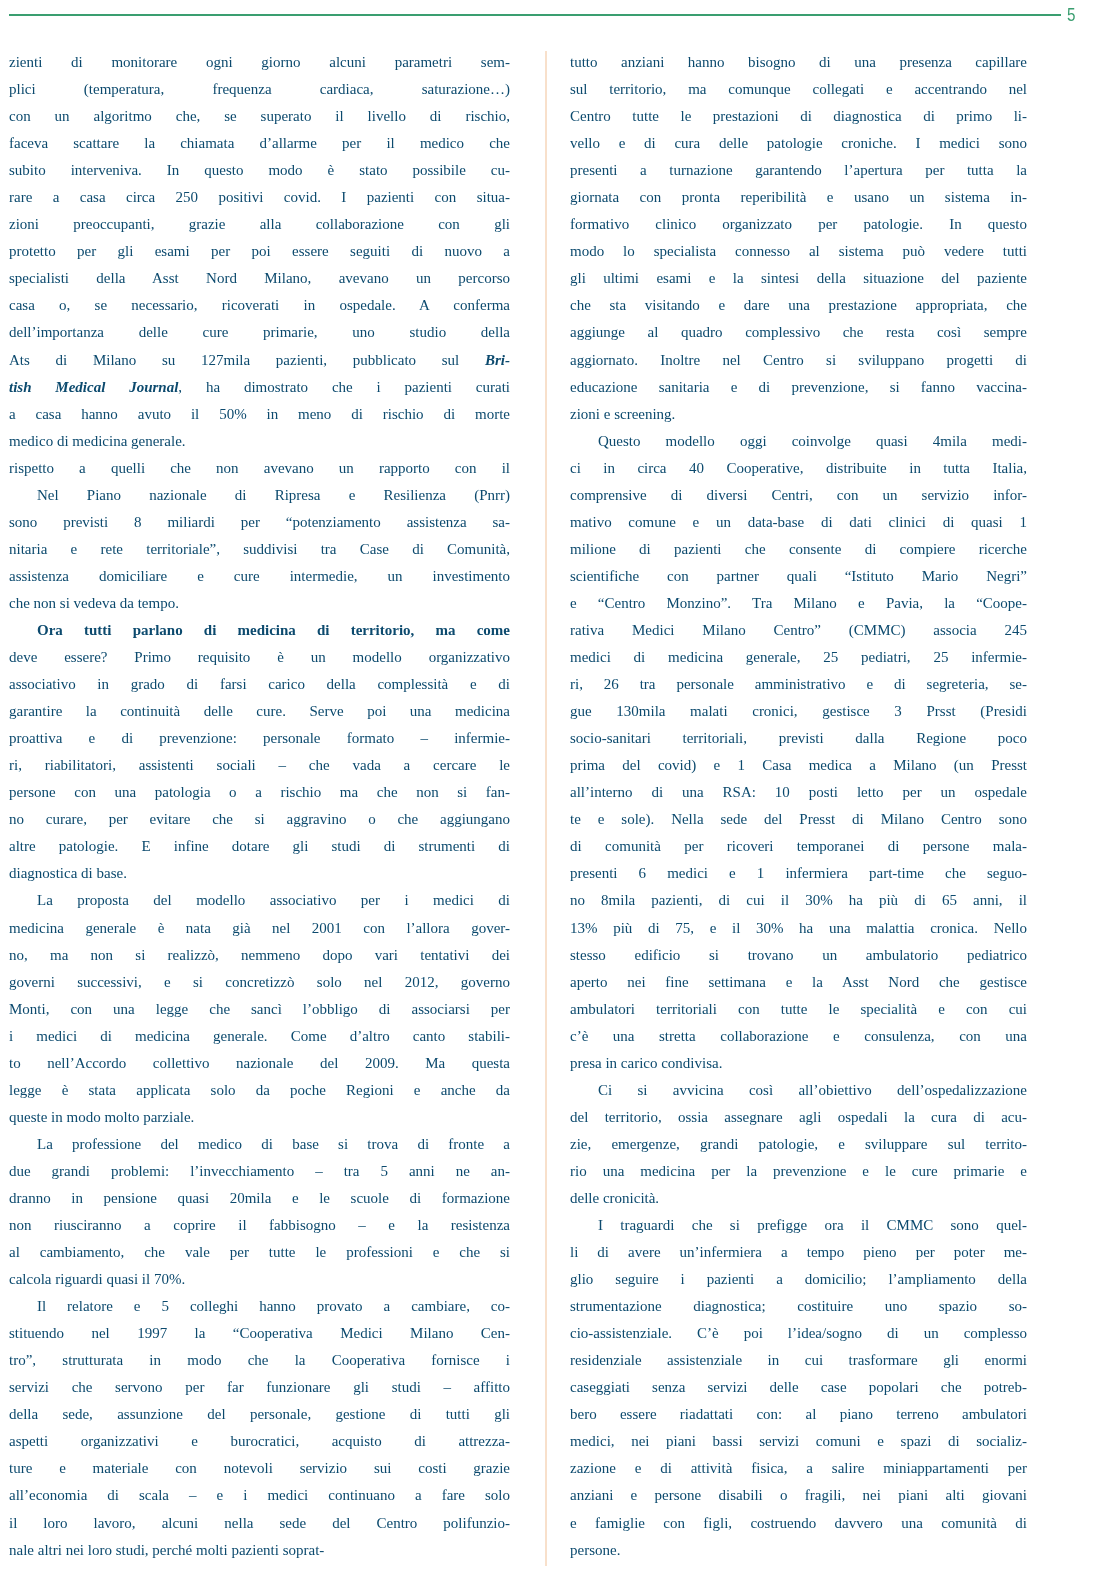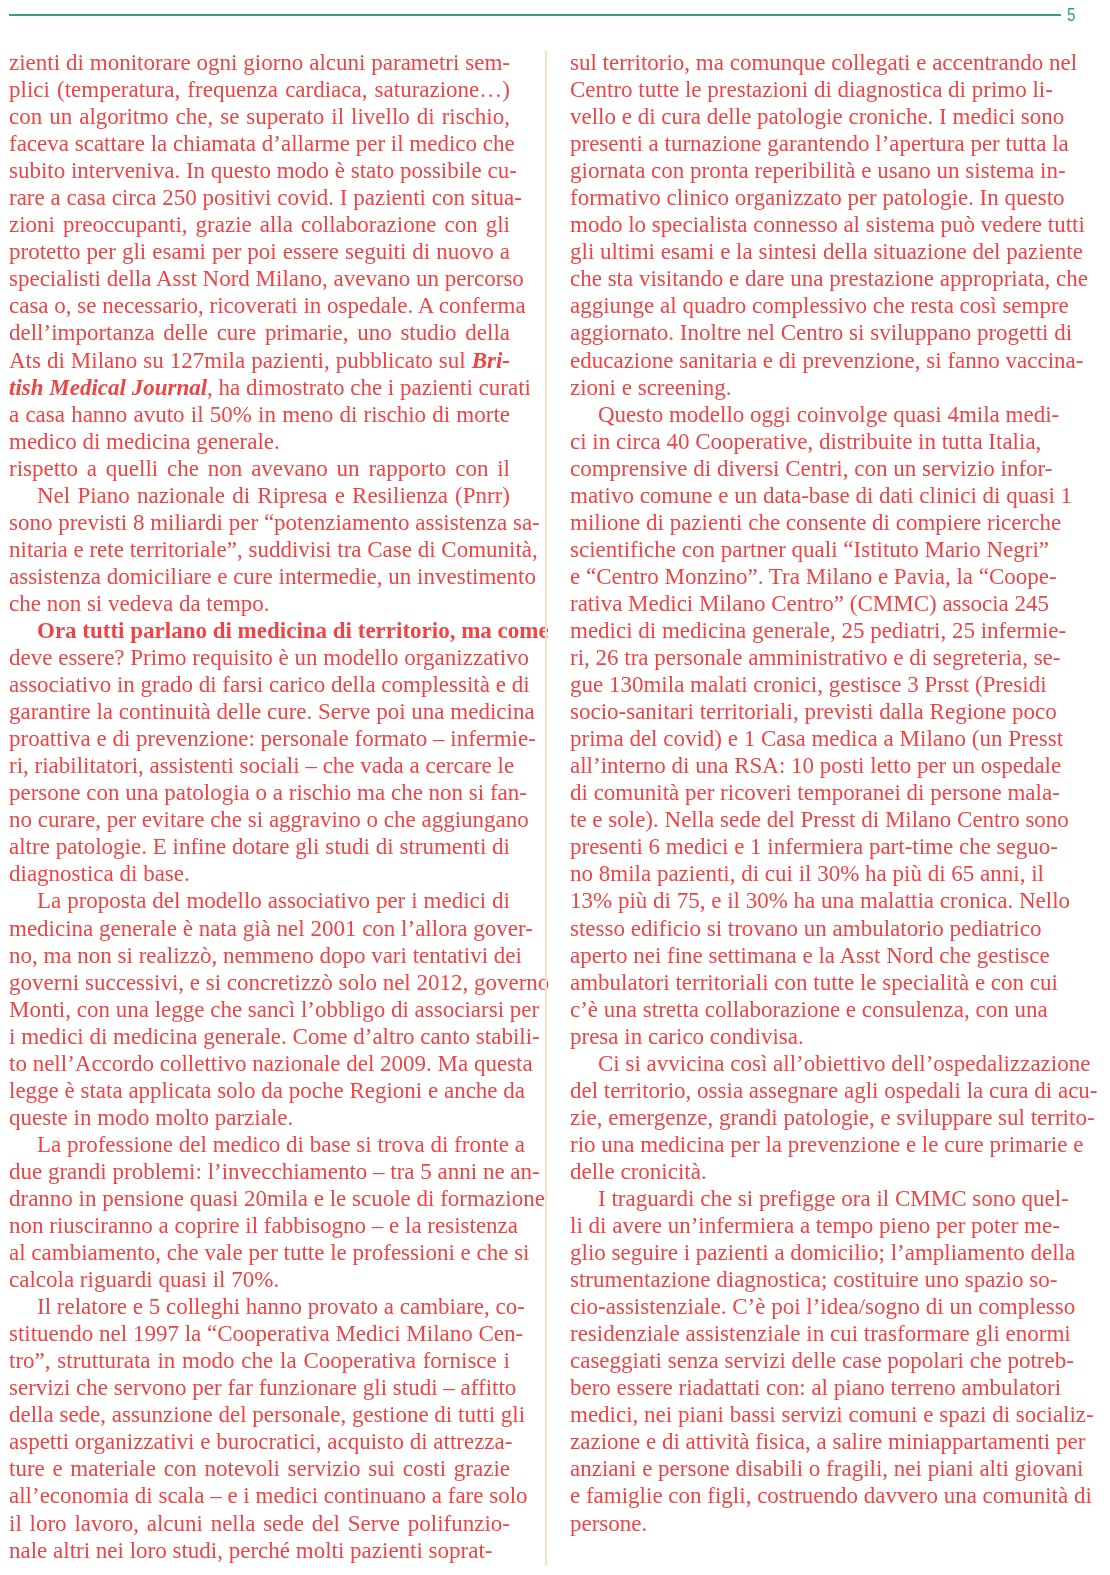--- a/index.html
+++ b/index.html
@@ -1,19 +1,19 @@
 <!DOCTYPE html>
 <html><head>
 <meta charset="utf-8">
 <style>
   html, body { margin:0; padding:0; background:#ffffff; }
   body { width:1110px; height:1575px; position:relative; overflow:hidden; }
   .rule { position:absolute; left:9px; top:14px; width:1052px; height:2px; background:#3a9e70; }
   .page-num { position:absolute; left:1067px; top:3px; font-family:"Liberation Sans", sans-serif; font-size:19px; color:#3a9e70; line-height:24px; transform:scaleX(0.8); transform-origin:left; }
-  .col { position:absolute; top:49px; font-family:"Liberation Serif", serif; font-size:23px; line-height:27.05px; color:#ef4444; text-align:justify; hyphens:manual; }
+  .col { position:absolute; top:49px; font-family:"Liberation Serif", serif; font-size:15px; line-height:27.05px; color:#0c4a6e; text-align:justify; hyphens:manual; }
   .col-left { left:9px; width:501px; }
   .col-right { left:570px; width:457px; }
   .divider { position:absolute; left:545px; top:51px; width:2px; height:1515px; background:#f8e0cb; }
   .col p { margin:0; }
   .line { display:block; text-align:justify; text-align-last:justify; white-space:nowrap; height:27.05px; overflow:visible; }
   .line.last { text-align-last:left; }
   em { font-style:italic;font-weight:bold; }
 </style>
 </head>
 <body>
@@ -80,27 +80,28 @@
     </p>
     <p>
       <span class="line" style="padding-left: 28px;">Il relatore e 5 colleghi hanno provato a cambiare, co-</span>
       <span class="line">stituendo nel 1997 la “Cooperativa Medici Milano Cen-</span>
       <span class="line">tro”, strutturata in modo che la Cooperativa fornisce i</span>
       <span class="line">servizi che servono per far funzionare gli studi – affitto</span>
       <span class="line">della sede, assunzione del personale, gestione di tutti gli</span>
       <span class="line">aspetti organizzativi e burocratici, acquisto di attrezza-</span>
       <span class="line">ture e materiale con notevoli servizio sui costi grazie</span>
       <span class="line">all’economia di scala – e i medici continuano a fare solo</span>
-      <span class="line">il loro lavoro, alcuni nella sede del Serve polifunzio-</span>
+      <span class="line">il loro lavoro, alcuni nella sede del Centro polifunzio-</span>
       <span class="line last">nale altri nei loro studi, perché molti pazienti soprat-</span>
     </p>
   </div>
 <div class="divider"></div>
 <div class="col col-right" id="col-right">
     <p>
+      <span class="line">tutto anziani hanno bisogno di una presenza capillare</span>
       <span class="line">sul territorio, ma comunque collegati e accentrando nel</span>
       <span class="line">Centro tutte le prestazioni di diagnostica di primo li-</span>
       <span class="line">vello e di cura delle patologie croniche. I medici sono</span>
       <span class="line">presenti a turnazione garantendo l’apertura per tutta la</span>
       <span class="line">giornata con pronta reperibilità e usano un sistema in-</span>
       <span class="line">formativo clinico organizzato per patologie. In questo</span>
       <span class="line">modo lo specialista connesso al sistema può vedere tutti</span>
       <span class="line">gli ultimi esami e la sintesi della situazione del paziente</span>
       <span class="line">che sta visitando e dare una prestazione appropriata, che</span>
       <span class="line">aggiunge al quadro complessivo che resta così sempre</span>
@@ -116,22 +117,22 @@
       <span class="line">milione di pazienti che consente di compiere ricerche</span>
       <span class="line">scientifiche con partner quali “Istituto Mario Negri”</span>
       <span class="line">e “Centro Monzino”. Tra Milano e Pavia, la “Coope-</span>
       <span class="line">rativa Medici Milano Centro” (CMMC) associa 245</span>
       <span class="line">medici di medicina generale, 25 pediatri, 25 infermie-</span>
       <span class="line">ri, 26 tra personale amministrativo e di segreteria, se-</span>
       <span class="line">gue 130mila malati cronici, gestisce 3 Prsst (Presidi</span>
       <span class="line">socio-sanitari territoriali, previsti dalla Regione poco</span>
       <span class="line">prima del covid) e 1 Casa medica a Milano (un Presst</span>
       <span class="line">all’interno di una RSA: 10 posti letto per un ospedale</span>
+      <span class="line">te e sole). Nella sede del Presst di Milano Centro sono</span>
       <span class="line">di comunità per ricoveri temporanei di persone mala-</span>
-      <span class="line">te e sole). Nella sede del Presst di Milano Centro sono</span>
       <span class="line">presenti 6 medici e 1 infermiera part-time che seguo-</span>
       <span class="line">no 8mila pazienti, di cui il 30% ha più di 65 anni, il</span>
       <span class="line">13% più di 75, e il 30% ha una malattia cronica. Nello</span>
       <span class="line">stesso edificio si trovano un ambulatorio pediatrico</span>
       <span class="line">aperto nei fine settimana e la Asst Nord che gestisce</span>
       <span class="line">ambulatori territoriali con tutte le specialità e con cui</span>
       <span class="line">c’è una stretta collaborazione e consulenza, con una</span>
       <span class="line last">presa in carico condivisa.</span>
     </p>
     <p>

